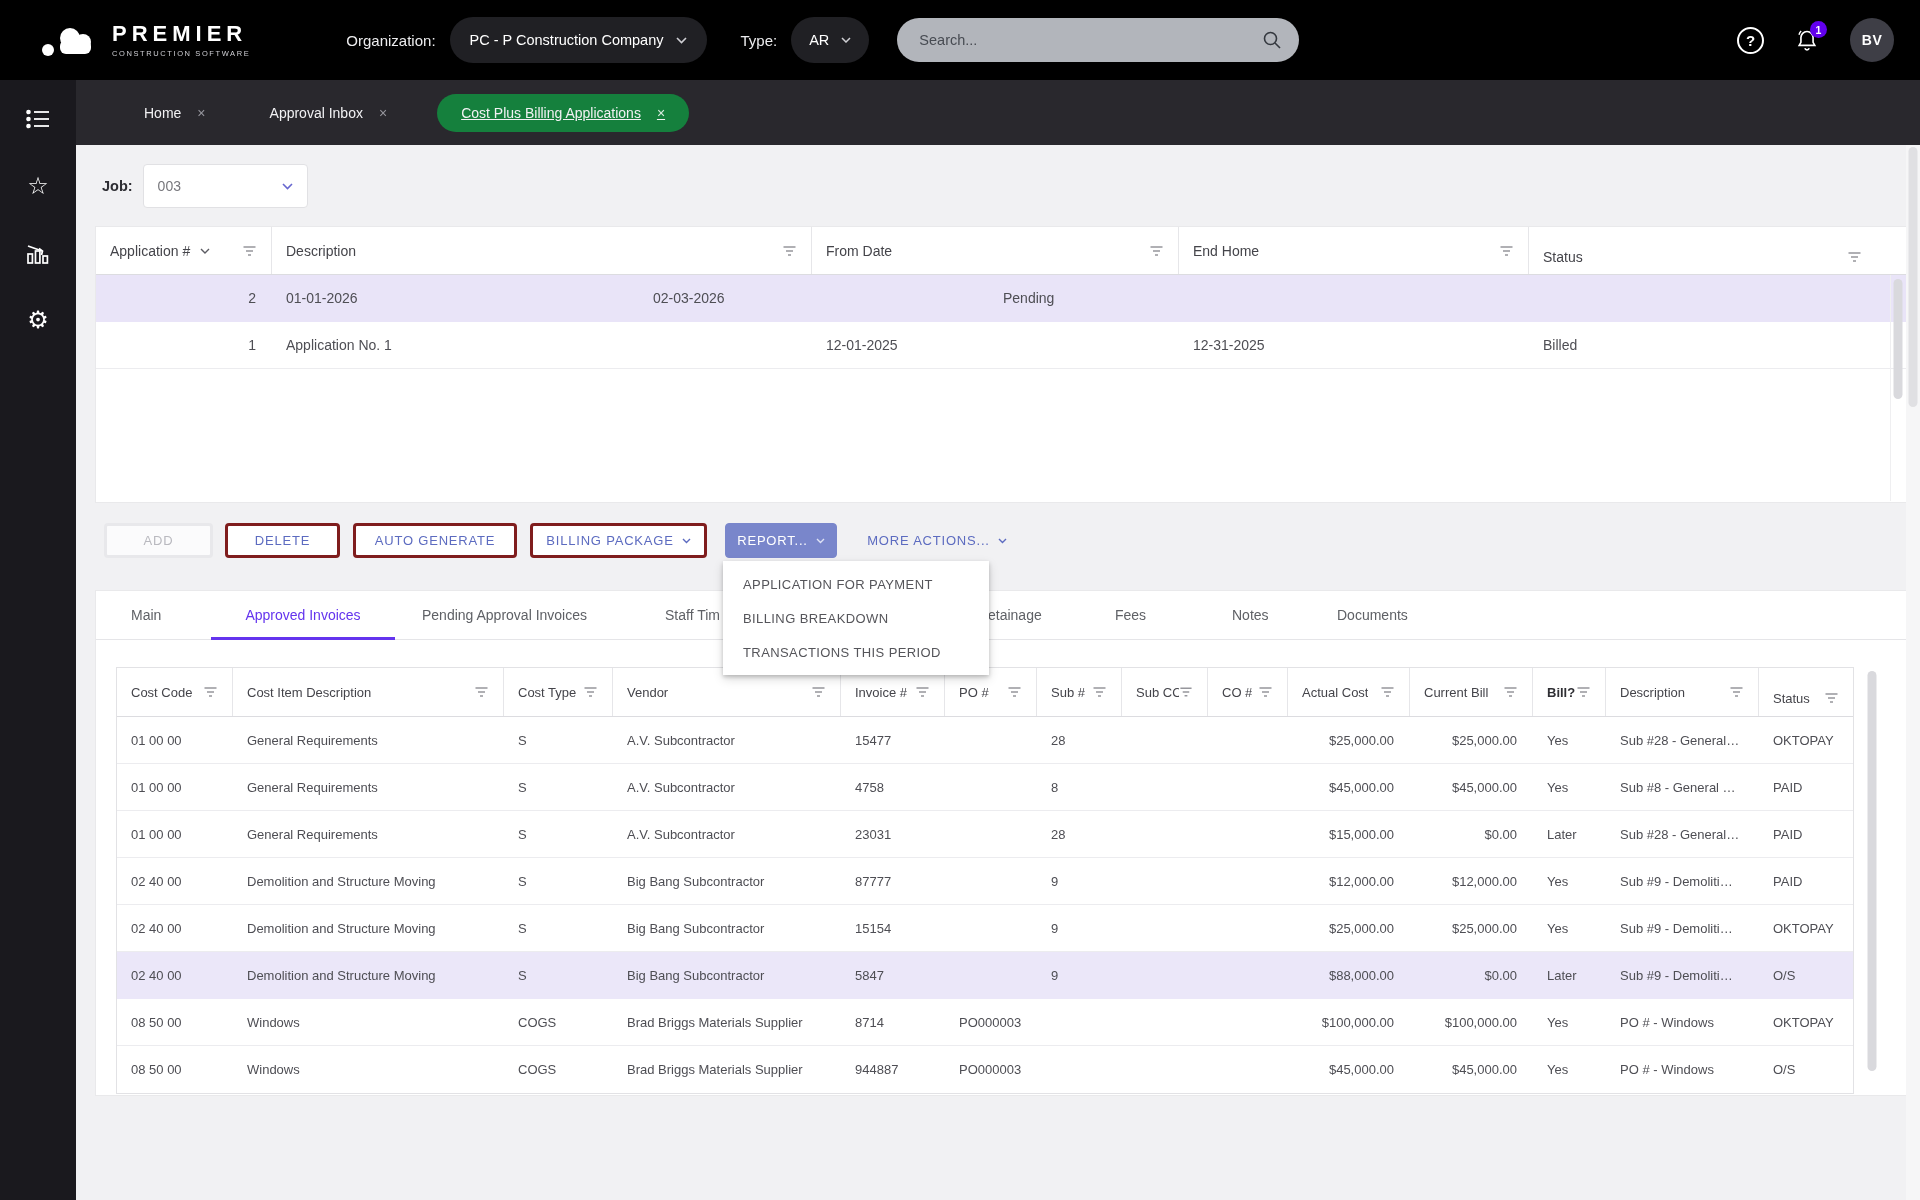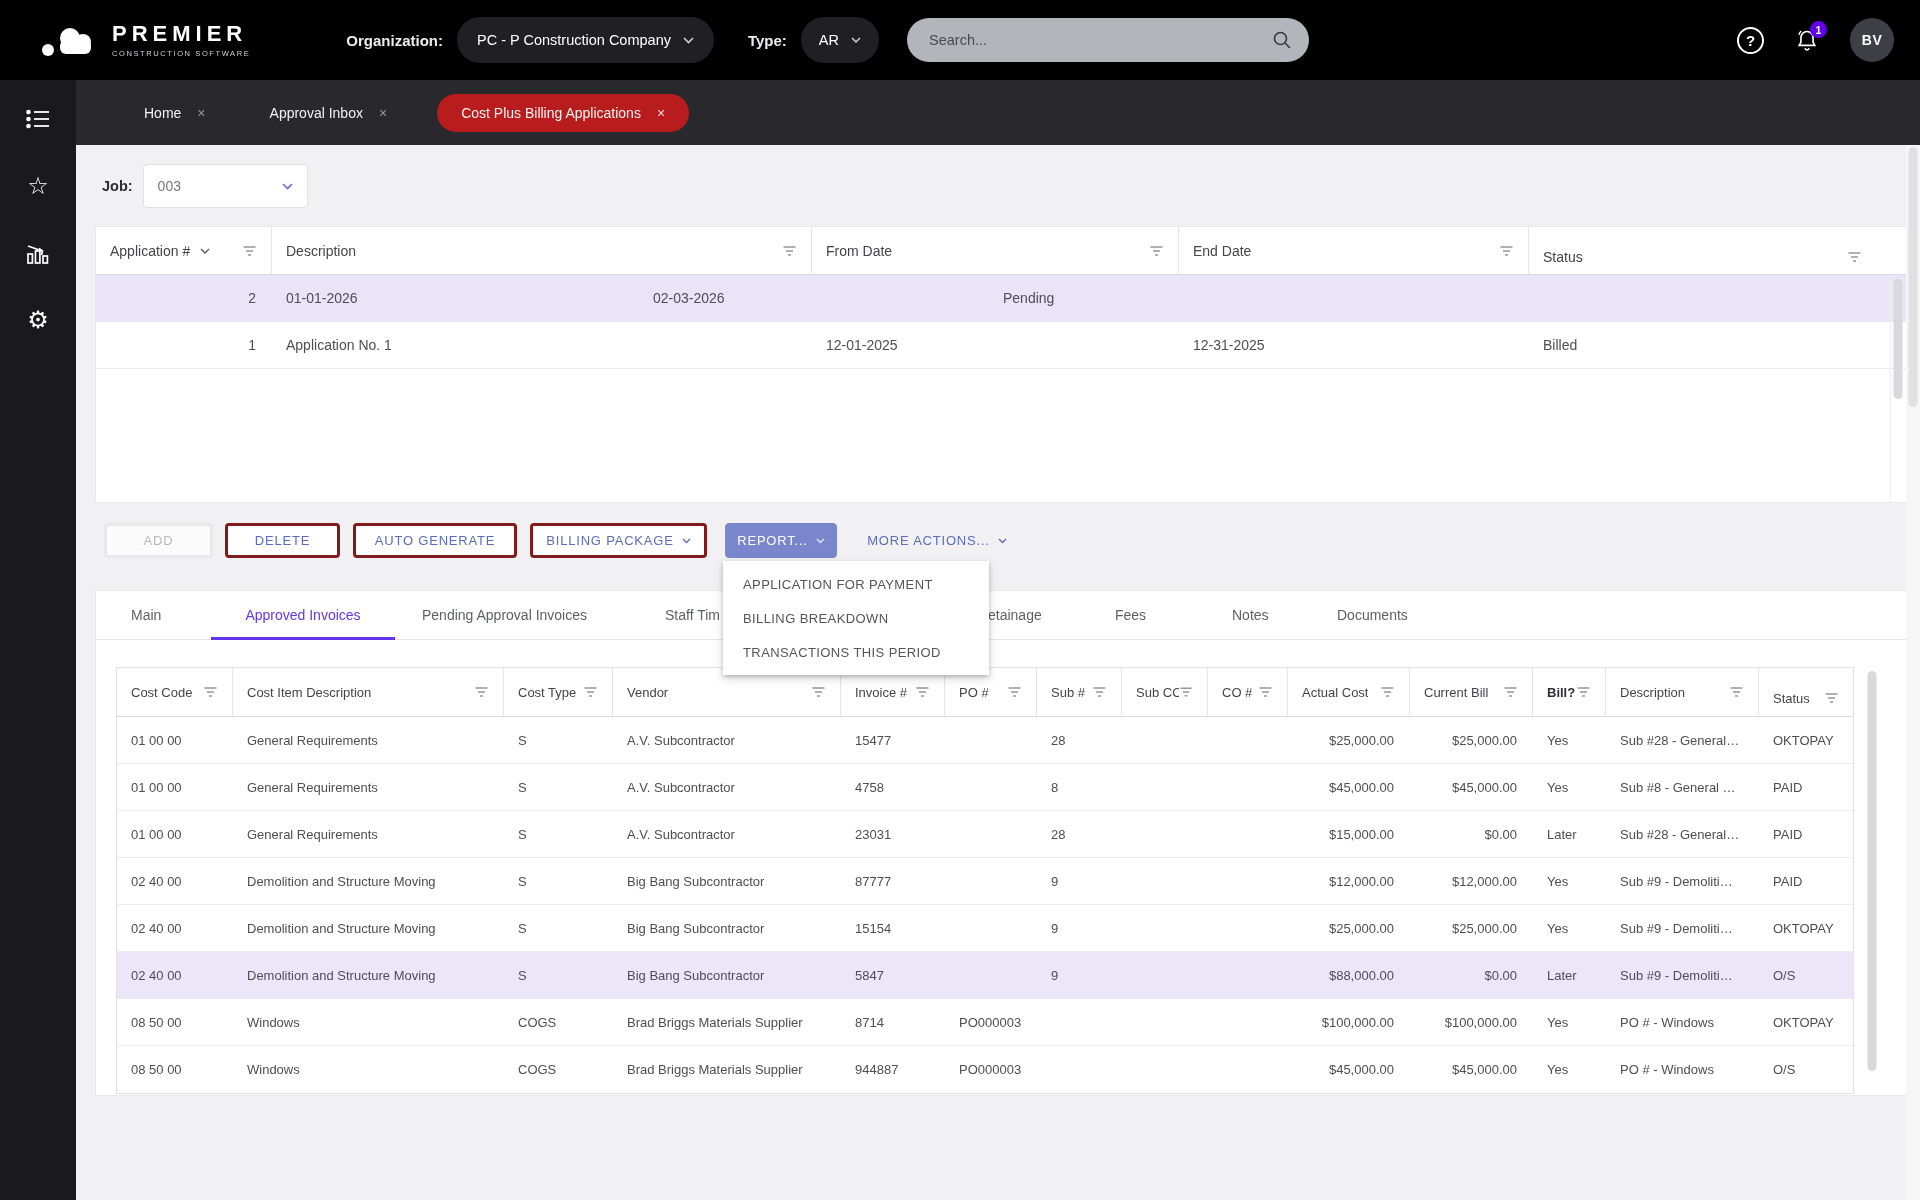--- a/index.html
+++ b/index.html
@@ -6,21 +6,21 @@
   html,body { width:1920px; height:1200px; }
   body { font-family:"Liberation Sans","DejaVu Sans",sans-serif; background:#f1f1f3; overflow:hidden; }
   .app { position:relative; width:1920px; height:1200px; overflow:hidden; }
 
   
   .top-header { position:absolute; left:0; top:0; width:1920px; height:80px; background:#000000;
     display:flex; align-items:center; padding:0 26px 0 40px; }
   .brand { display:flex; align-items:center; gap:14px; margin-right:96px; }
   .brand-text .brand-name { color:#fff; font-size:22px; font-weight:600; letter-spacing:5px; line-height:1; }
   .brand-text .brand-tagline { color:#cfcfd4; font-size:7.5px; letter-spacing:1.6px; margin-top:4px; }
-  .hdr-label { color:#ececee; font-size:15px;font-weight:bold; }
+  .hdr-label { color:#ececee; font-size:15px; }
   .pill { display:flex; align-items:center; gap:12px; background:#202024; border:none; border-radius:24px;
     height:46px; padding:0 20px; color:#fff; font-size:14.5px; cursor:pointer; }
   .org-pill { margin-left:14px; min-width:220px; }
   .type-label { margin-left:34px; }
   .type-pill { margin-left:14px; padding:0 18px; }
   .search-wrap { margin-left:28px; width:402px; height:44px; background:#b2b5bb; border-radius:22px;
     display:flex; align-items:center; padding:0 16px 0 22px; }
   .search-wrap input { flex:1; background:transparent; border:none; outline:none; font-size:14.5px; color:#2e3238;
     font-family:inherit; }
   .search-wrap input::placeholder { color:#474b52; opacity:1; }
@@ -38,21 +38,21 @@
     display:flex; flex-direction:column; align-items:center; padding-top:24px; gap:37px; }
   .side-btn { width:30px; height:30px; display:flex; align-items:center; justify-content:center; background:transparent;
     border:none; color:#fff; cursor:pointer; font-size:24px; line-height:1; }
 
   
   .tabstrip { position:absolute; left:76px; top:80px; width:1844px; height:65px; background:#29282d;
     display:flex; align-items:center; padding-left:54px; gap:36px; }
   .ws-tab { display:flex; align-items:center; gap:16px; height:38px; padding:0 14px; color:#f2f2f4;
     font-size:14px; cursor:pointer; border-radius:19px; }
   .ws-tab .close { color:#97979e; font-size:14px; cursor:pointer; }
-  .ws-tab.active { background:#b91c1c; padding:0 24px; }
+  .ws-tab.active { background:#15803d; padding:0 24px;text-decoration:underline; }
   .ws-tab.active .close { color:rgba(255,255,255,.85); }
 
   
   .main { position:absolute; left:76px; top:145px; width:1844px; height:1055px; background:#f1f1f3; }
 
   .job-row { position:absolute; left:26px; top:19px; display:flex; align-items:center; height:44px; }
   .job-label { font-size:14.5px; font-weight:700; color:#2e2e33; margin-right:10px; }
   .job-select { width:165px; height:44px; background:#fff; border:1px solid #e1e1e4; border-radius:4px;
     display:flex; align-items:center; padding:0 14px; cursor:pointer; }
   .job-select .val { flex:1; font-size:14px; color:#77777c; }
@@ -250,21 +250,21 @@
             <div class="th" style="width: 367px;">
               <span class="lbl-grp">
                 <span>From Date</span>
               </span>
               <svg width="15" height="12" viewBox="0 0 15 12">
                 <path d="M1.5 2h12M4 6h7M6 10h3" stroke="#96969c" stroke-width="1.5" fill="none"></path>
               </svg>
             </div>
             <div class="th" style="width: 350px;">
               <span class="lbl-grp">
-                <span>End Date</span>
+                <span>End Home</span>
               </span>
               <svg width="15" height="12" viewBox="0 0 15 12">
                 <path d="M1.5 2h12M4 6h7M6 10h3" stroke="#96969c" stroke-width="1.5" fill="none"></path>
               </svg>
             </div>
             <div class="th" style="width: 347px;">
               <span class="lbl-grp">
                 <span>Status</span>
               </span>
               <svg width="15" height="12" viewBox="0 0 15 12">

